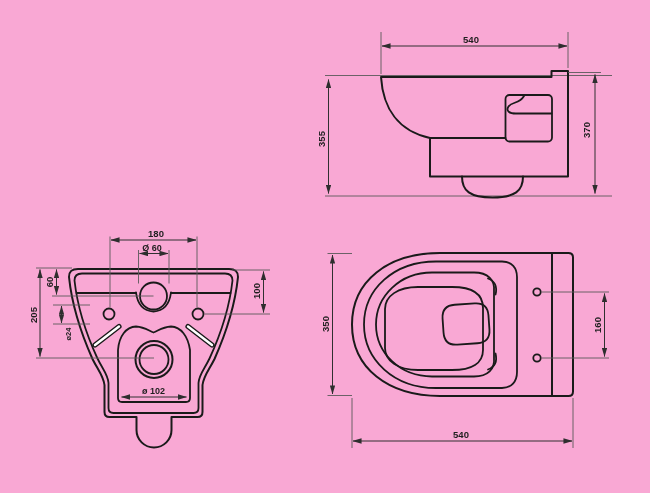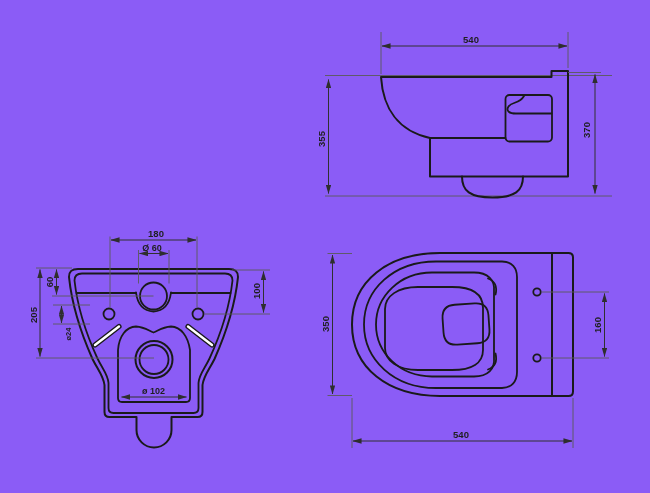--- a/index.html
+++ b/index.html
@@ -1,16 +1,16 @@
 <!DOCTYPE html>
 <html><head>
 <meta charset="utf-8">
 <style>
   html,body{margin:0;padding:0;background:#ffffff;}
-  .stage{position:relative;width:650px;height:493px;background:#8b5cf6;overflow:hidden;}
+  .stage{position:relative;width:650px;height:493px;background:#f9a8d4;overflow:hidden;}
   svg{display:block;}
   svg text{
     font-family:"Liberation Sans","DejaVu Sans",sans-serif;
     font-weight:700;
     font-size:9.5px;
     fill:#1f1f1f;
     text-anchor:middle;
   }
   svg text.t-sm{font-size:7.5px;}
   svg text.t-md{font-size:9px;}

